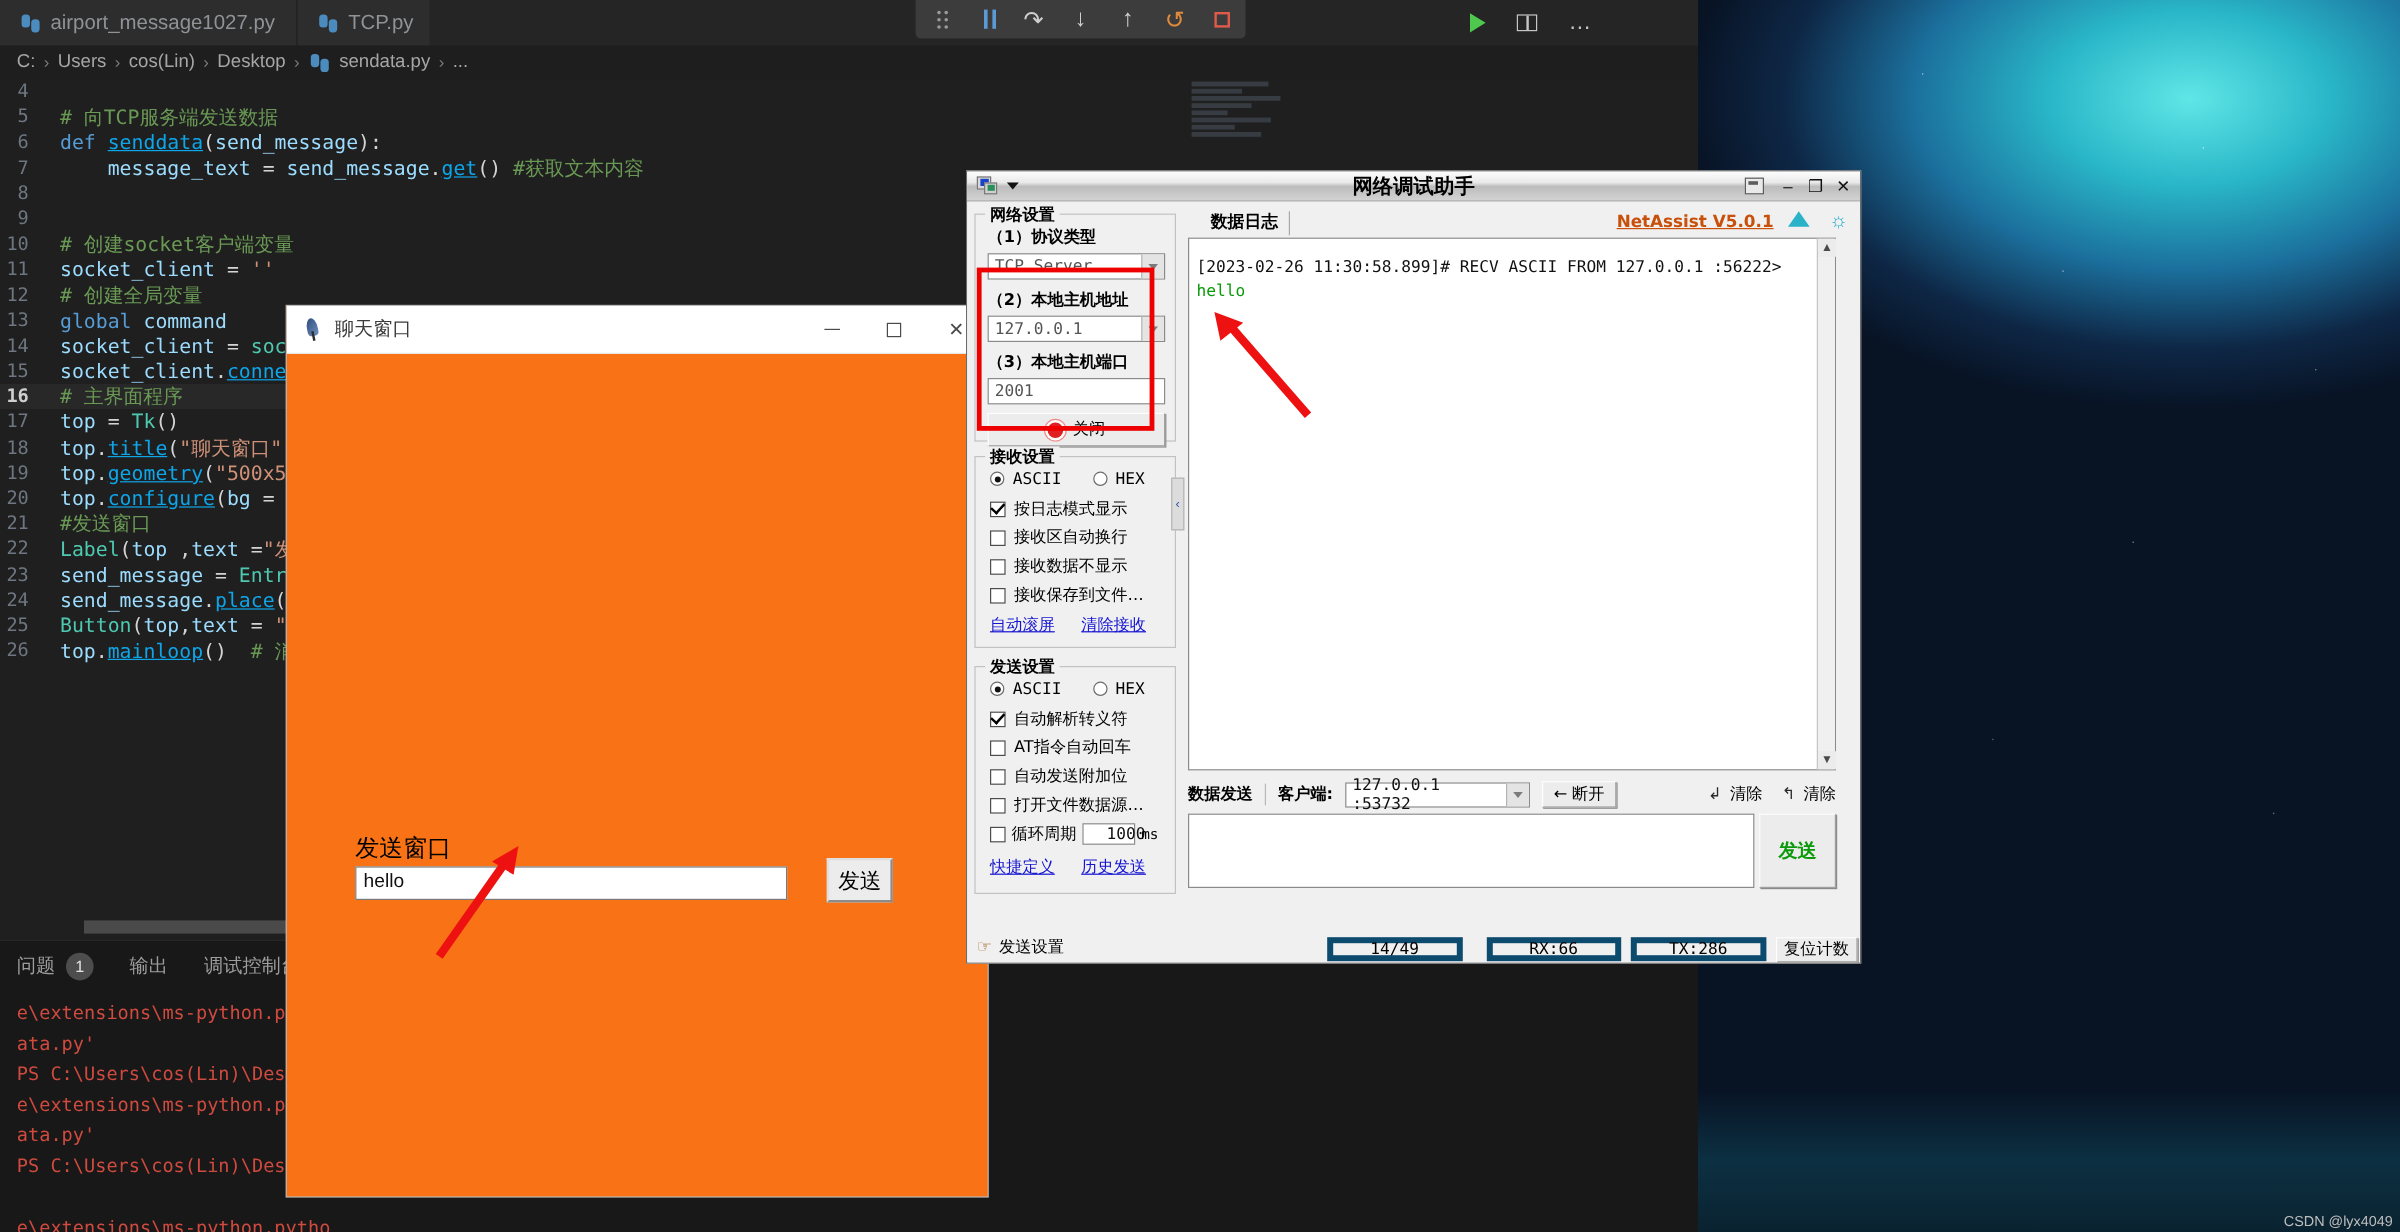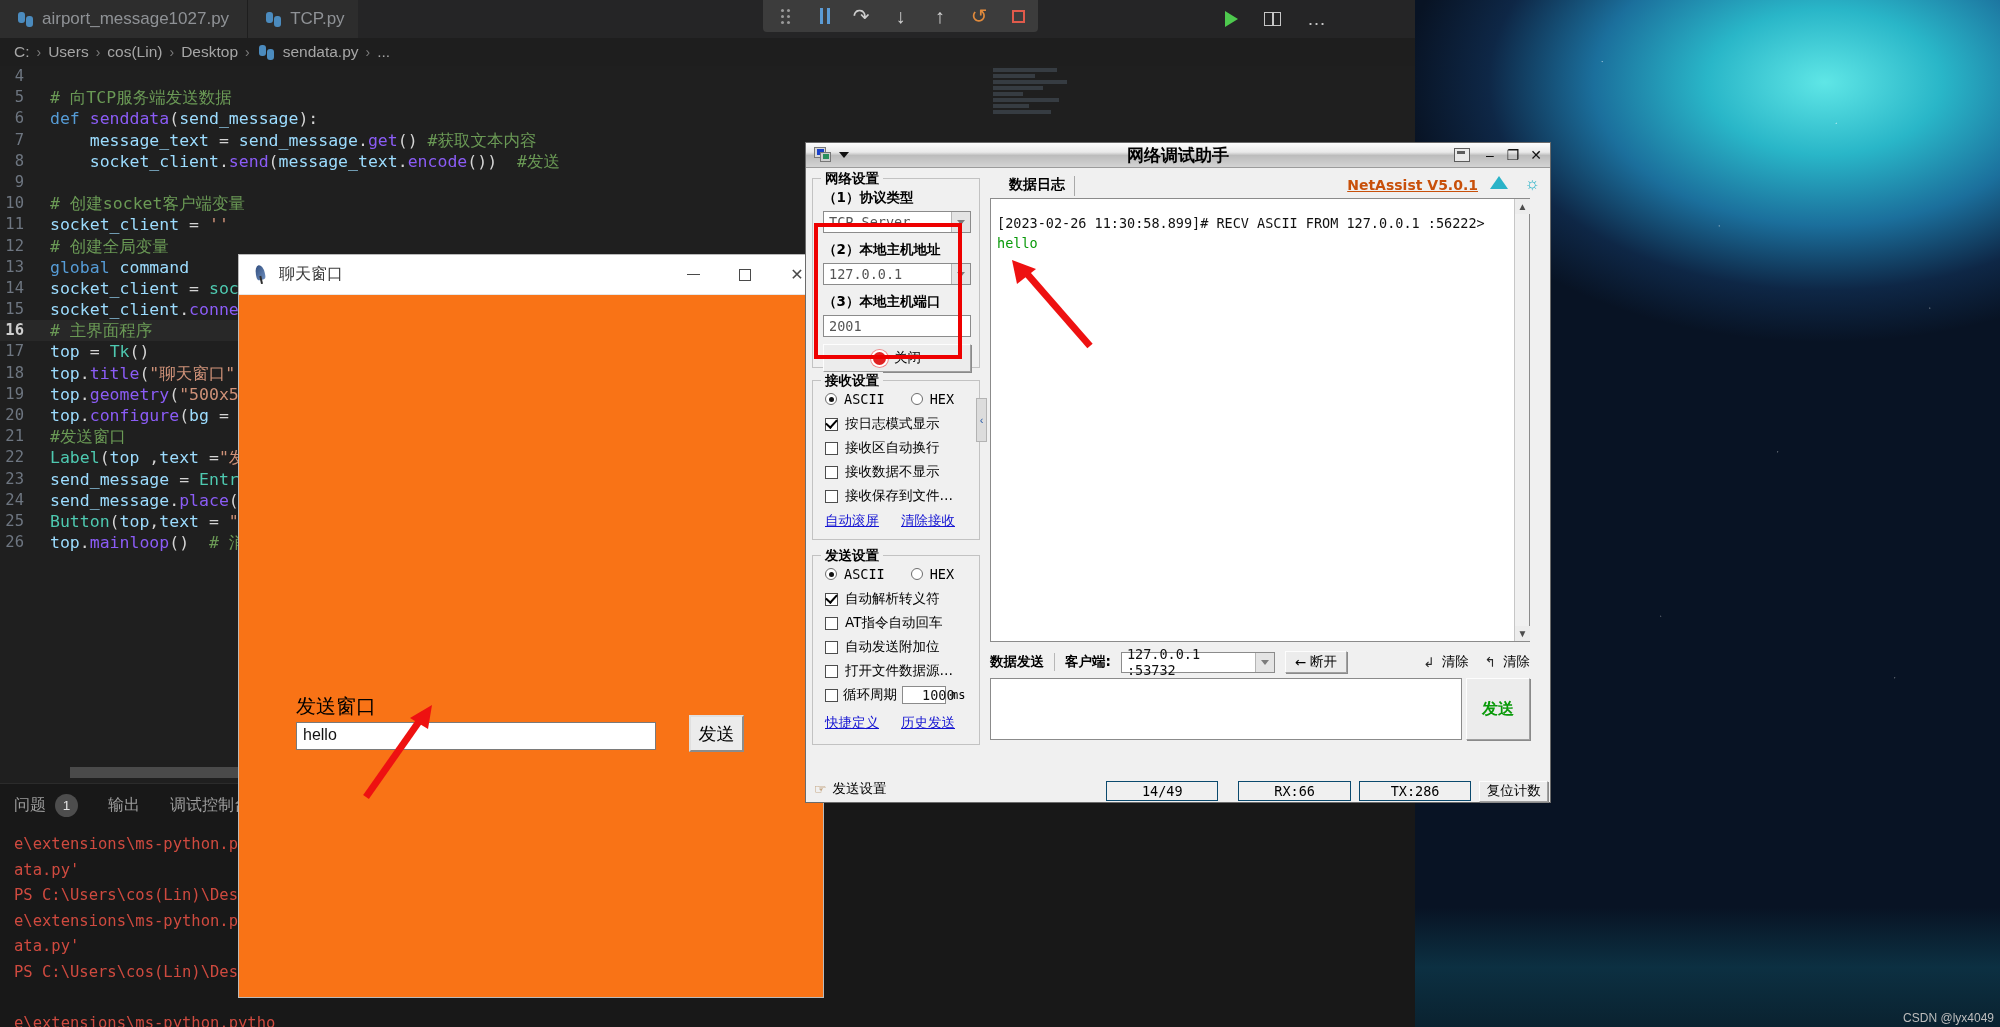--- a/index.html
+++ b/index.html
@@ -73,21 +73,21 @@
   .bc-sep { color:#7c7c7c; font-size:14px; }
 
   
   #code { position:absolute; left:0; top:66px; width:1415px; height:717px; background:#1f1f1f;
           font-family:"DejaVu Sans Mono", monospace; font-size:16.5px; line-height:21.2px; overflow:hidden; }
   .cline { display:flex; height:21.2px; white-space:pre; }
   .ln { width:50px; text-align:right; color:#6e7681; padding-right:26px; flex:none; font-size:15.5px; }
   .ln.cur { color:#cfcfcf; font-weight:bold; }
   .ctext { color:#d4d4d4; }
   .k { color:#569cd6; }
-  .fn { color:#8b5cf6; }
+  .fn { color:#0ea5e9;text-decoration:underline; }
   .id { color:#9cdcfe; }
   .cm { color:#6a9955; }     
   .st { color:#ce9178; }     
   .cl { color:#4ec9b0; }     
   .op { color:#d4d4d4; }
   .highlight-line { background:#282828; }
 
   
   #minimap { position:absolute; right:318px; top:66px; width:110px; height:130px; opacity:.55; }
   .mm-row { height:4px; margin:2px 0 0 6px; background:#4a5560; }
@@ -196,21 +196,21 @@
   .sb-arrow { width:15px;height:15px;display:flex;align-items:center;justify-content:center;font-size:10px;color:#4b4b4b;background:#ececec; }
 
   
   #na-collapse { position:absolute; left:170px; top:230px; width:11px; height:44px; background:#dcdcdc;
                  border:1px solid #b3b3b3; display:flex; align-items:center; justify-content:center;
                  font-size:11px; color:#2a5ca8; }
 
   
   #na-sendrow { position:absolute; left:184px; top:482px; width:540px; height:24px; display:flex; align-items:center; gap:10px; }
   #na-statusrow { position:absolute; left:184px; top:612px; width:558px; height:22px; display:flex; align-items:center; gap:0; }
-  .statcell { height:20px; border:1px solid #0c4a6e; background:#f0f0f0; display:flex; align-items:center;
+  .statcell { height:20px; border:5px solid #0c4a6e; background:#f0f0f0; display:flex; align-items:center;
               justify-content:center; font-size:13.5px; font-family:"DejaVu Sans Mono", monospace; color:#000; }
 
   #na-sendbox { position:absolute; left:184px; top:510px; width:472px; height:62px; background:#fff; border:1px solid #8b8b8b; }
   #na-sendbtn { position:absolute; left:660px; top:510px; width:64px; height:62px; }
   #na-sendbtn span { color:#0a9a0a; font-weight:bold; font-size:16px; }
 
   #na-footerleft { position:absolute; left:8px; top:612px; display:flex; align-items:center; gap:6px; font-size:13.5px;
                    font-family:"DejaVu Sans", sans-serif; color:#000; }
   .hand-ico { color:#a06a2a; font-size:14px; }
 
@@ -285,21 +285,21 @@
     <span>sendata.py</span>
     <span class="bc-sep">›</span>
     <span>...</span>
   </div>
 
   <div id="code">
       <div class="cline"><span class="ln">4</span><span class="ctext"></span></div>
       <div class="cline"><span class="ln">5</span><span class="ctext"><span class="cm"># 向TCP服务端发送数据</span></span></div>
       <div class="cline"><span class="ln">6</span><span class="ctext"><span class="k">def </span><span class="fn">senddata</span><span class="op">(</span><span class="id">send_message</span><span class="op">):</span></span></div>
       <div class="cline"><span class="ln">7</span><span class="ctext"><span class="op">    </span><span class="id">message_text</span><span class="op"> = </span><span class="id">send_message</span><span class="op">.</span><span class="fn">get</span><span class="op">() </span><span class="cm">#获取文本内容</span></span></div>
-      <div class="cline"><span class="ln">8</span><span class="ctext"><span class="op">    </span><span class="id">socket_client</span><span class="op">.</span><span class="fn">send</span><span class="op">(</span><span class="id">message_text</span><span class="op">.</span><span class="fn">encode</span><span class="op">())  </span><span class="cm">#发送</span></span></div>
+      <div class="cline"><span class="ln">8</span></div>
       <div class="cline"><span class="ln">9</span><span class="ctext"></span></div>
       <div class="cline"><span class="ln">10</span><span class="ctext"><span class="cm"># 创建socket客户端变量</span></span></div>
       <div class="cline"><span class="ln">11</span><span class="ctext"><span class="id">socket_client</span><span class="op"> = </span><span class="st">''</span></span></div>
       <div class="cline"><span class="ln">12</span><span class="ctext"><span class="cm"># 创建全局变量</span></span></div>
       <div class="cline"><span class="ln">13</span><span class="ctext"><span class="k">global </span><span class="id">command</span></span></div>
       <div class="cline"><span class="ln">14</span><span class="ctext"><span class="id">socket_client</span><span class="op"> = </span><span class="cl">sock</span></span></div>
       <div class="cline"><span class="ln">15</span><span class="ctext"><span class="id">socket_client</span><span class="op">.</span><span class="fn">conne</span></span></div>
       <div class="cline highlight-line"><span class="ln cur">16</span><span class="ctext"><span class="cm"># 主界面程序</span></span></div>
       <div class="cline"><span class="ln">17</span><span class="ctext"><span class="id">top</span><span class="op"> = </span><span class="cl">Tk</span><span class="op">()</span></span></div>
       <div class="cline"><span class="ln">18</span><span class="ctext"><span class="id">top</span><span class="op">.</span><span class="fn">title</span><span class="op">(</span><span class="st">"聊天窗口"</span></span></div>

